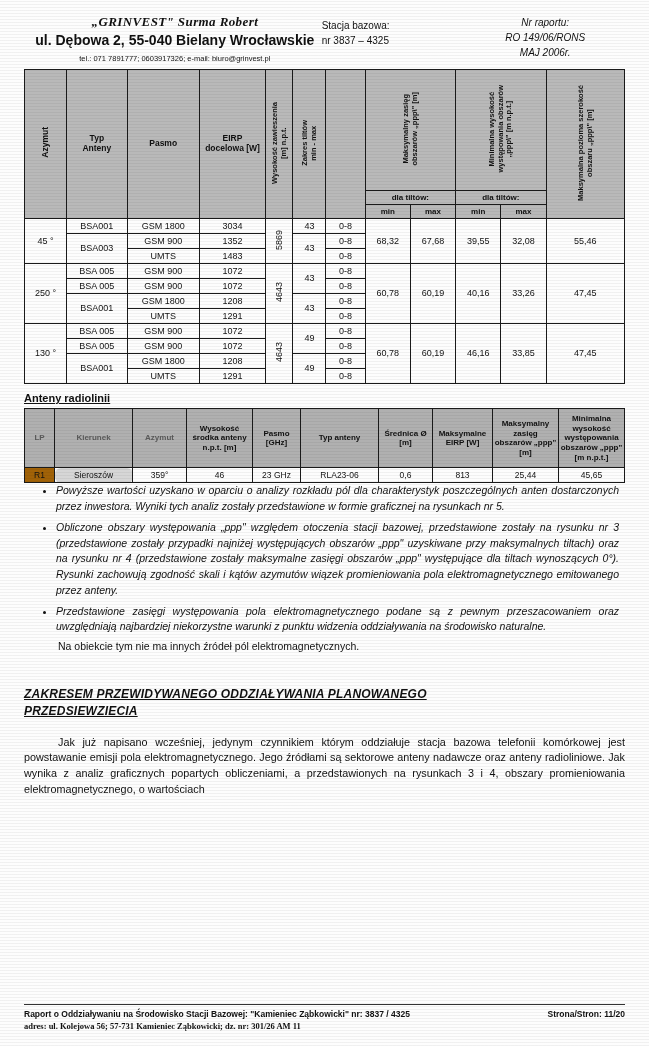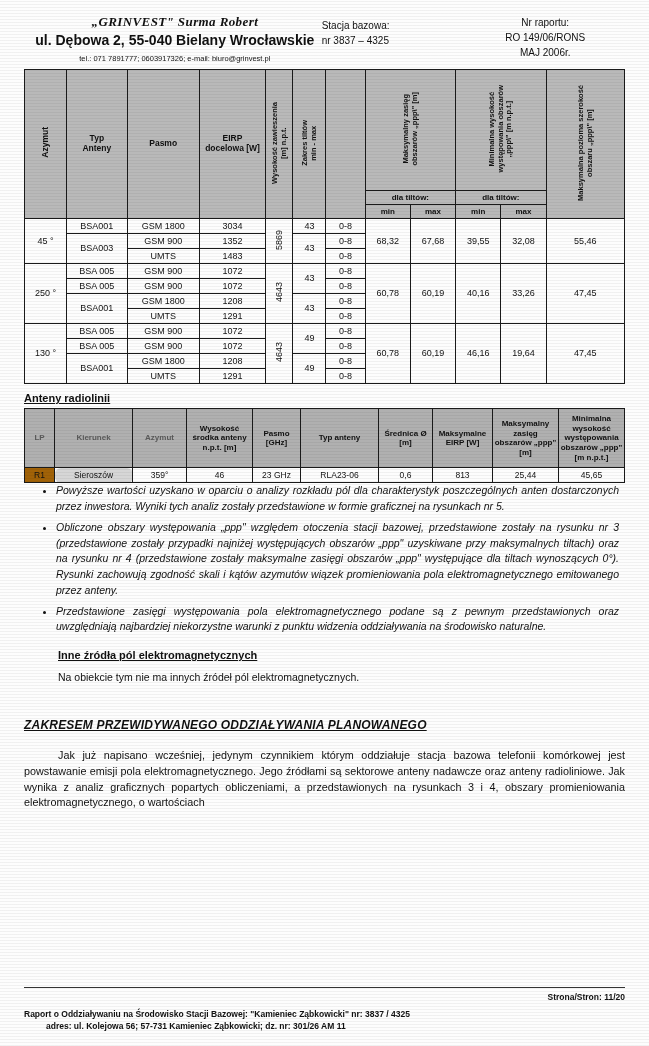--- a/index.html
+++ b/index.html
@@ -51,20 +51,21 @@
     font-size:10px;
     line-height:1.5;
     padding-top:4px;
   }
   .hdr-right{
     flex:.80;
     text-align:center;
     font-size:10px;
     line-height:1.5;
     padding-top:1px;
+    font-style:italic;
   }
   
   .tbl-wrap{padding:0 24px;}
   table.main{
     border-collapse:collapse;
     width:100%;
     font-size:9px;
     table-layout:fixed;
   }
   table.main td, table.main th{
@@ -164,23 +165,23 @@
   .footer{
     position:absolute;
     left:24px;right:24px;bottom:14px;
     border-top:1.5px solid #333;
     padding-top:4px;
     font-size:8.5px;
     font-weight:bold;
     line-height:1.35;
   }
   .footer .row{display:flex;}
-  .footer .f-left{flex:1;margin-top:17px;}
+  .footer .f-left{flex:1;}
   .footer .f-right{text-align:right;white-space:nowrap;}
-  .footer .f2{margin-left:22px;font-weight:bold;}
+  .footer .f2{font-weight:bold;font-family:Liberation Serif, serif;}
   .noise{
     position:absolute;inset:0;
     pointer-events:none;
     opacity:.05;
     background:repeating-linear-gradient(0deg, #000 0 1px, transparent 1px 3px);
   }
 </style>
 </head>
 <body>
 
@@ -307,21 +308,21 @@
         <td rowspan="4">130 °</td>
         <td>BSA 005</td>
         <td>GSM 900</td>
         <td>1072</td>
         <td rowspan="4"><span class="vert">4643</span></td>
         <td rowspan="2">49</td>
         <td>0-8</td>
         <td rowspan="4">60,78</td>
         <td rowspan="4">60,19</td>
         <td rowspan="4">46,16</td>
-        <td rowspan="4">19,64</td>
+        <td rowspan="4">33,85</td>
         <td rowspan="4">47,45</td>
       </tr>
       <tr class="datarow">
         <td>BSA 005</td>
         <td>GSM 900</td>
         <td>1072</td>
         <td>0-8</td>
       </tr>
       <tr class="datarow">
         <td rowspan="2">BSA001</td>
@@ -379,28 +380,28 @@
         <td>25,44</td>
         <td>45,65</td>
       </tr>
     </tbody>
       </table>
   </div>
 
   <ul class="notes">
     <li>Powyższe wartości uzyskano w oparciu o analizy rozkładu pól dla charakterystyk poszczególnych anten dostarczonych przez inwestora. Wyniki tych analiz zostały przedstawione w formie graficznej na rysunkach nr 5.</li>
     <li>Obliczone obszary występowania „ppp" względem otoczenia stacji bazowej, przedstawione zostały na rysunku nr 3 (przedstawione zostały przypadki najniżej występujących obszarów „ppp" uzyskiwane przy maksymalnych tiltach) oraz na rysunku nr 4 (przedstawione zostały maksymalne zasięgi obszarów „ppp" występujące dla tiltach wynoszących 0°). Rysunki zachowują zgodność skali i kątów azymutów wiązek promieniowania pola elektromagnetycznego emitowanego przez anteny.</li>
-    <li>Przedstawione zasięgi występowania pola elektromagnetycznego podane są z pewnym przedstawionych oraz uwzględniają najbardziej niekorzystne warunki z punktu widzenia oddziaływania na środowisko naturalne.</li>
+    <li>Przedstawione zasięgi występowania pola elektromagnetycznego podane są z pewnym przeszacowaniem oraz uwzględniają najbardziej niekorzystne warunki z punktu widzenia oddziaływania na środowisko naturalne.</li>
   </ul>
 
-  <div class="inne">Inne źródła pól elektromagnetycznych</div>
   <div class="inne-p">Na obiekcie tym nie ma innych źródeł pól elektromagnetycznych.</div>
 
   <div class="sec2">
     <span class="line">ZAKRESEM     PRZEWIDYWANEGO     ODDZIAŁYWANIA     PLANOWANEGO</span>
+    <span class="line">PRZEDSIEWZIECIA</span>
   </div>
   <div class="body-p">Jak już napisano wcześniej, jedynym czynnikiem którym oddziałuje stacja bazowa telefonii komórkowej jest powstawanie emisji pola elektromagnetycznego. Jego źródłami są sektorowe anteny nadawcze oraz anteny radioliniowe. Jak wynika z analiz graficznych popartych obliczeniami, a przedstawionych na rysunkach 3 i 4, obszary promieniowania elektromagnetycznego, o wartościach</div>
 
   <div class="footer">
     <div class="row">
       <div class="f-left">Raport o Oddziaływaniu na Środowisko Stacji Bazowej: "Kamieniec Ząbkowicki" nr: 3837 / 4325</div>
       <div class="f-right">Strona/Stron: 11/20</div>
     </div>
     <div class="f2">adres: ul. Kolejowa 56; 57-731 Kamieniec Ząbkowicki; dz. nr: 301/26 AM 11</div>
   </div>

